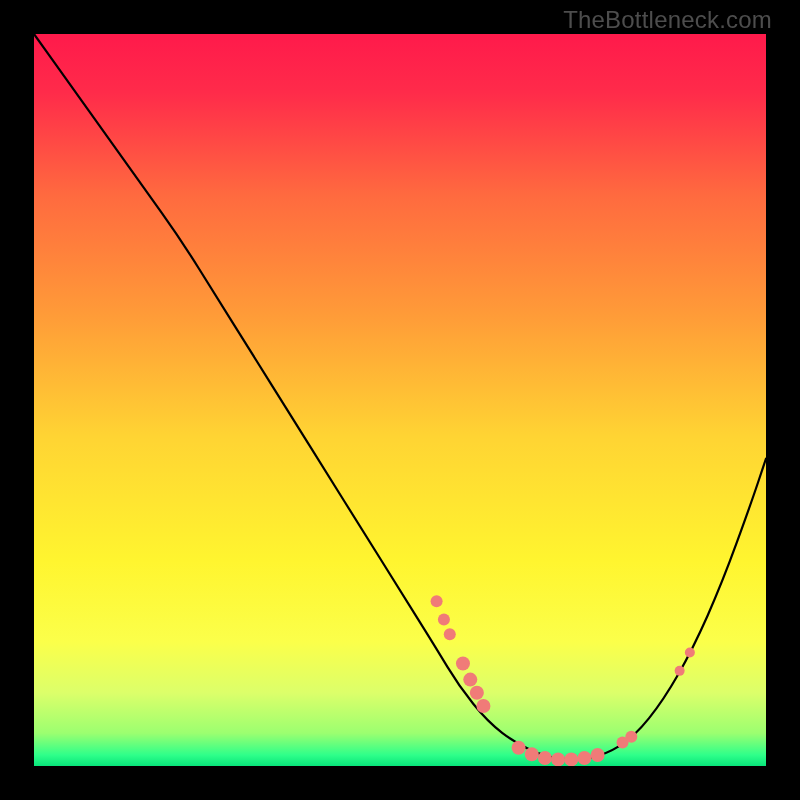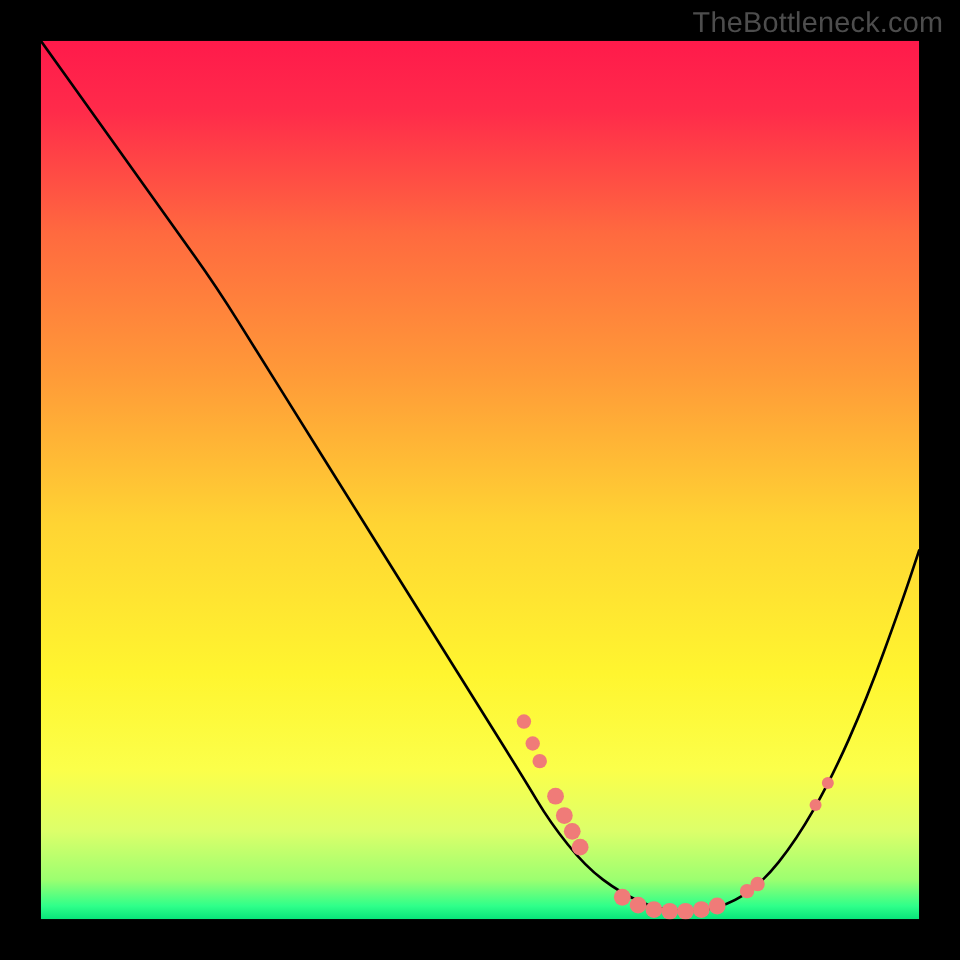--- a/index.html
+++ b/index.html
@@ -15,21 +15,21 @@
     position: absolute;
     left: 0;
     top: 0;
     width: 800px;
     height: 800px;
     background: #000;
   }
   .attribution {
     position: absolute;
     top: 6px;
-    right: 14px;
+    right: 28px;
     color: #4d4d4d;
     font-size: 24px;
     font-weight: 400;
     letter-spacing: 0.2px;
     z-index: 50;
   }
   .plot-wrap {
     position: absolute;
     left: 34px;
     top: 34px;

